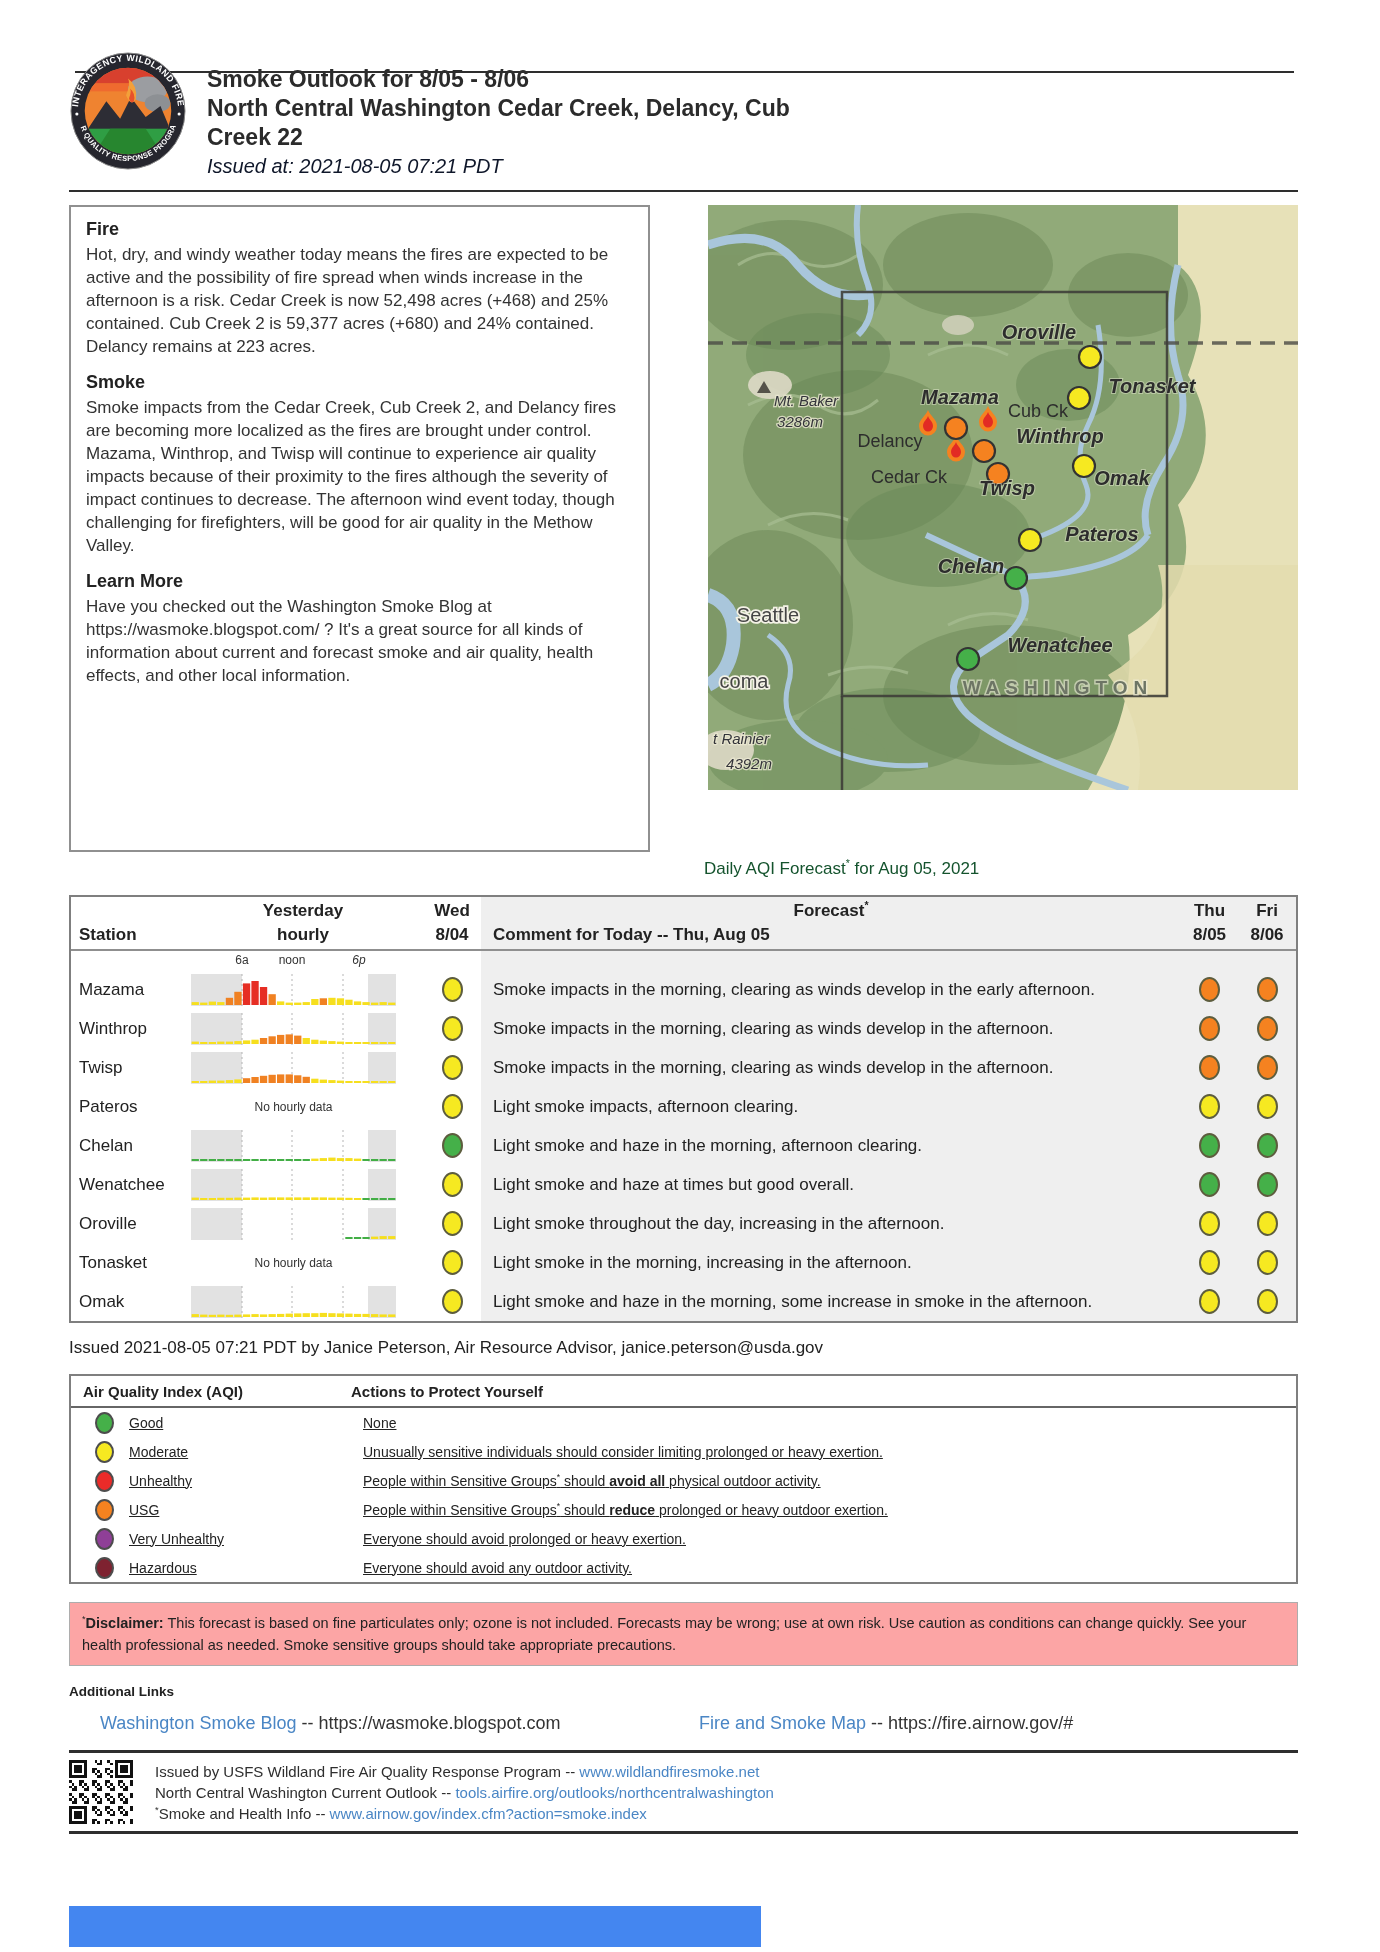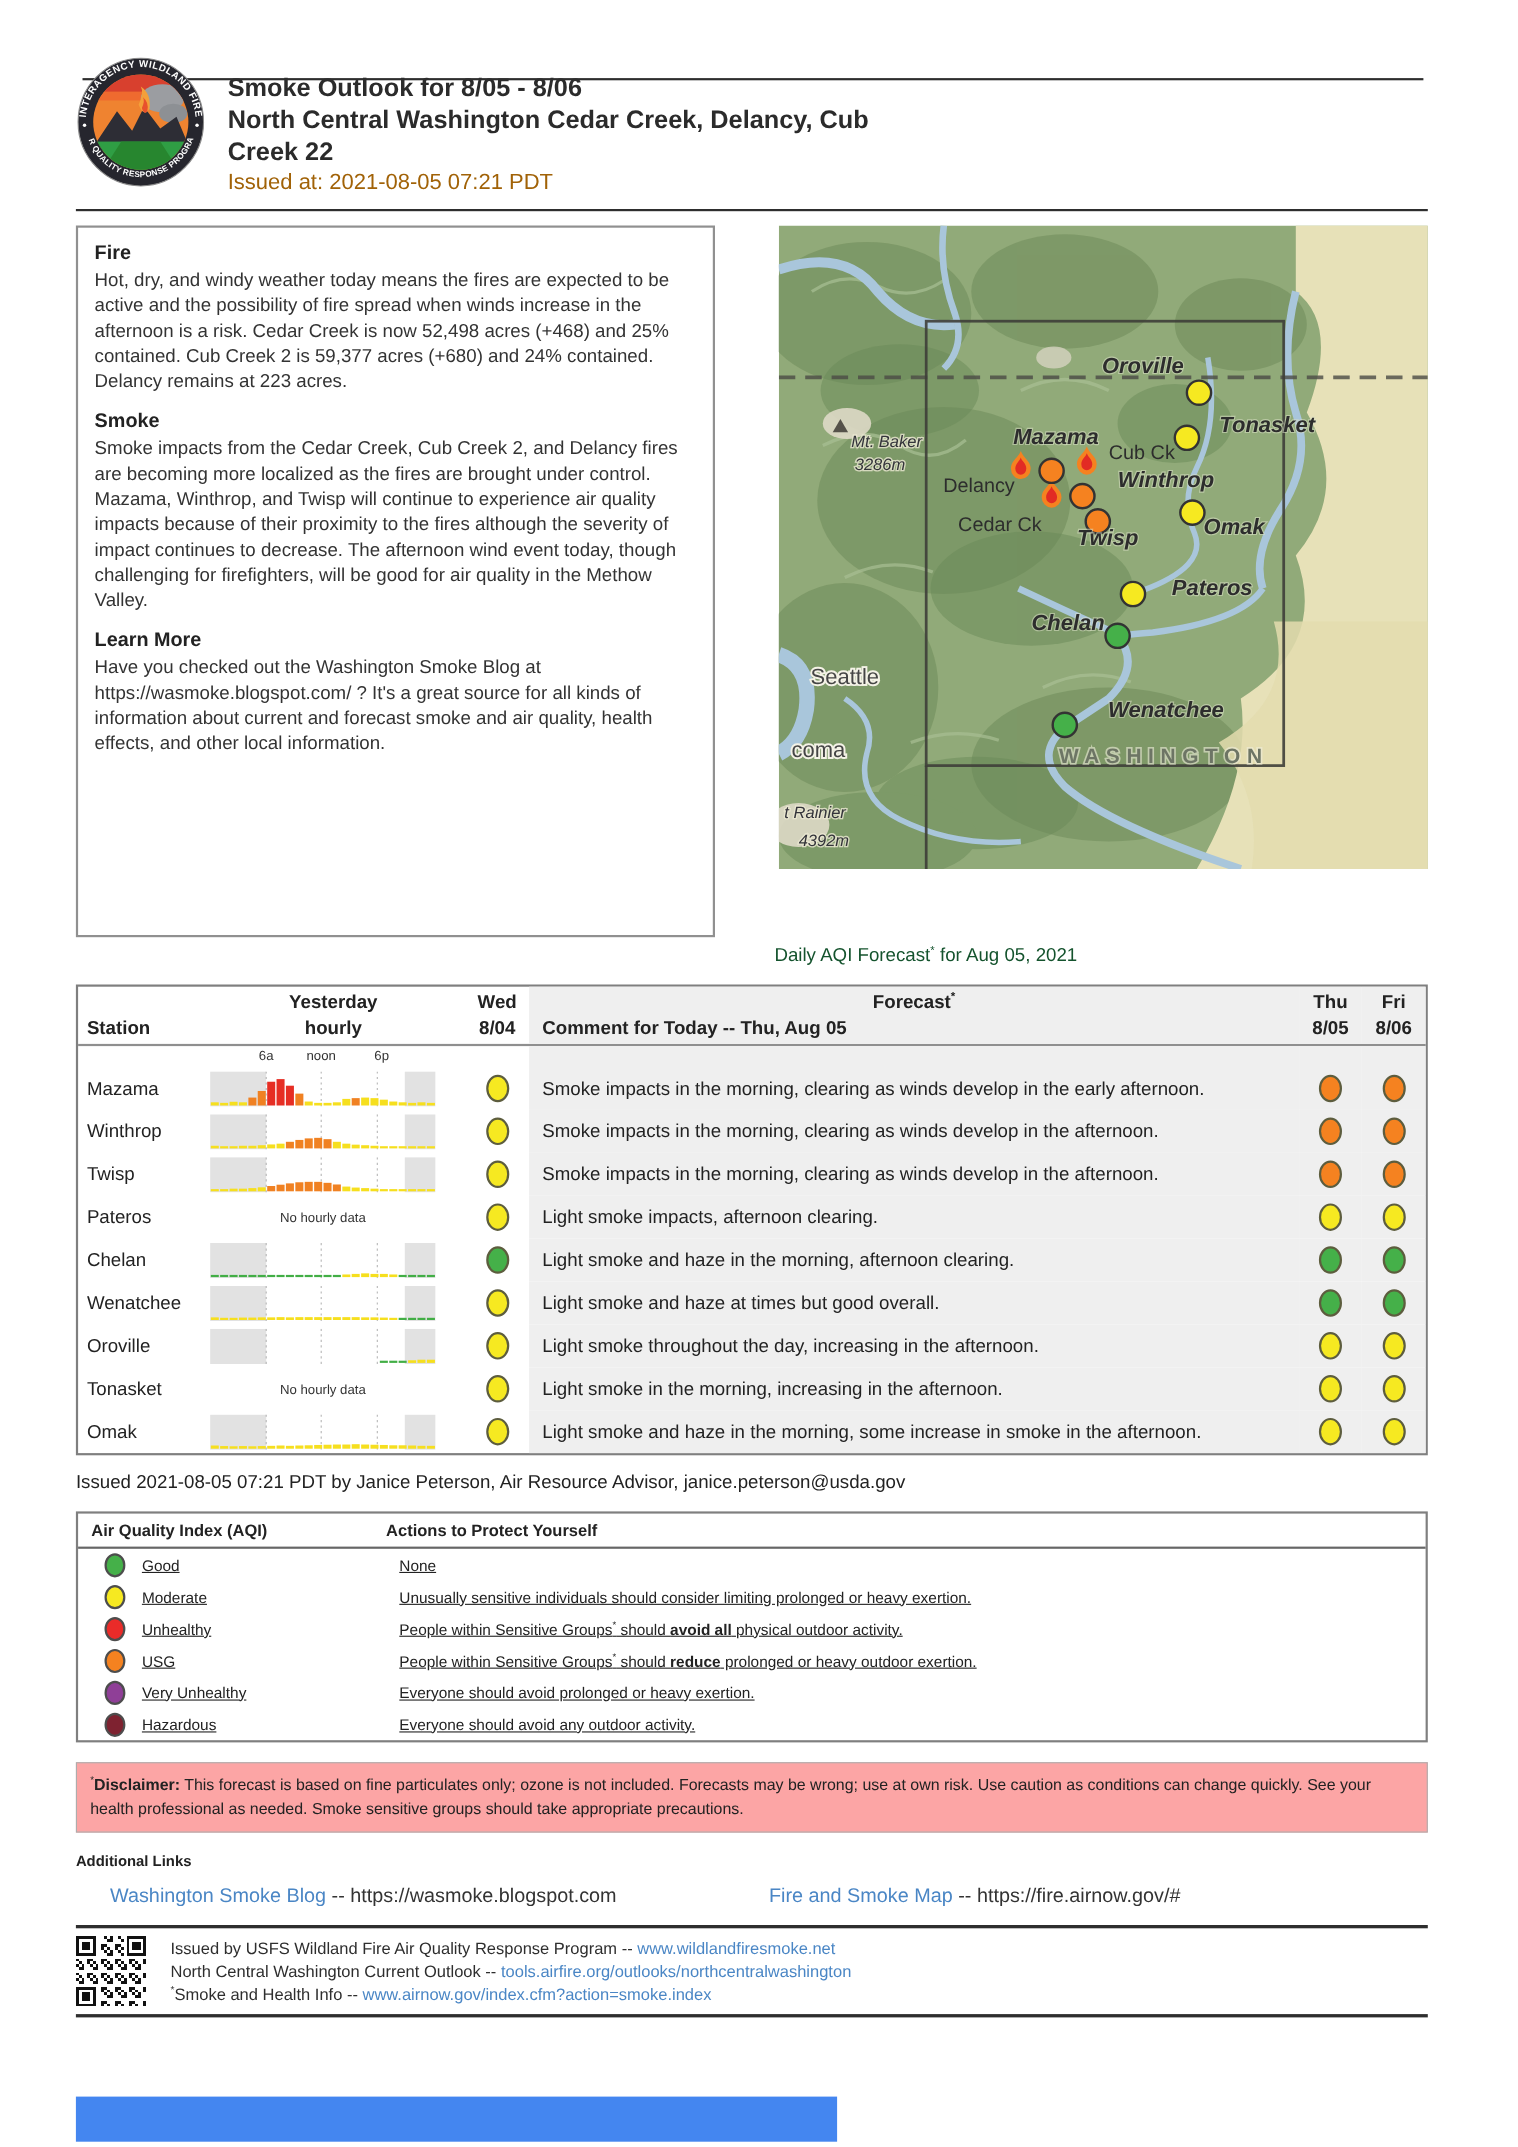--- a/index.html
+++ b/index.html
@@ -6,21 +6,21 @@
   body { background: #fff; font-family: "Liberation Sans", sans-serif; color: #222; }
   .page { position: relative; width: 1380px; height: 1952px; background: #fff; overflow: hidden; }
 
   .top-rule { position: absolute; left: 75px; right: 86px; top: 71px; height: 2px; background: #2e2e2e; }
 
   .header { display: flex; padding: 56px 82px 0 69px; }
   .logo-wrap { width: 118px; height: 122px; flex: 0 0 auto; position: relative; top: -6px; }
   .titles { margin-left: 20px; padding-top: 8px; max-width: 680px; }
   .title-1 { font-size: 23px; font-weight: bold; color: #2b2b2b; line-height: 30px; }
   .title-2 { font-size: 23px; font-weight: bold; color: #2b2b2b; line-height: 29px; max-width: 640px; }
-  .issued-at { font-size: 20px; color: #a16207; margin-top: 3px; }
+  .issued-at { font-size: 20px; color: #0f172a; margin-top: 3px; font-style: italic; }
 
   .rule2 { margin: 12px 82px 0 69px; border-top: 2px solid #2e2e2e; }
 
   .cols { display: flex; justify-content: space-between; margin: 13px 82px 0 69px; }
   .textbox { width: 581px; height: 647px; border: 2px solid #909090; padding: 12px 15px; overflow: hidden; }
   .tb-h { font-size: 18px; font-weight: bold; color: #222; margin-bottom: 3px; }
   .tb-p { font-size: 17px; line-height: 23px; color: #333; margin-bottom: 14px; }
   .mapwrap { width: 590px; height: 585px; flex: 0 0 auto; }
 
   .map-caption { margin: 7px 82px 0 704px; font-size: 17px; color: #14532d; }
@@ -248,21 +248,21 @@
       <div class="fh graybg ta-c" style="height:100%;">
           <div>Fri</div>
           <div>8/06</div>
         </div>
     </div>
     <div class="fgrid">
       <div></div>
       <div class="axisrow" id="axis-cell">
           <span class="axis-label" style="left: 59px;">6a</span>
           <span class="axis-label" style="left: 109px;">noon</span>
-          <span class="axis-label" style="left: 164px;">6p</span>
+          <span class="axis-label" style="left: 176px; font-style: italic;">6p</span>
         </div>
       <div></div>
         <div class="graybg" style="height:100%;"></div>
         <div class="graybg" style="height:100%;"></div>
         <div class="graybg" style="height:100%;"></div>
     </div>
     <div id="frows">
   <div class="fgrid frow">
     <div class="c-st">Mazama</div>
     <div class="c-sp">

